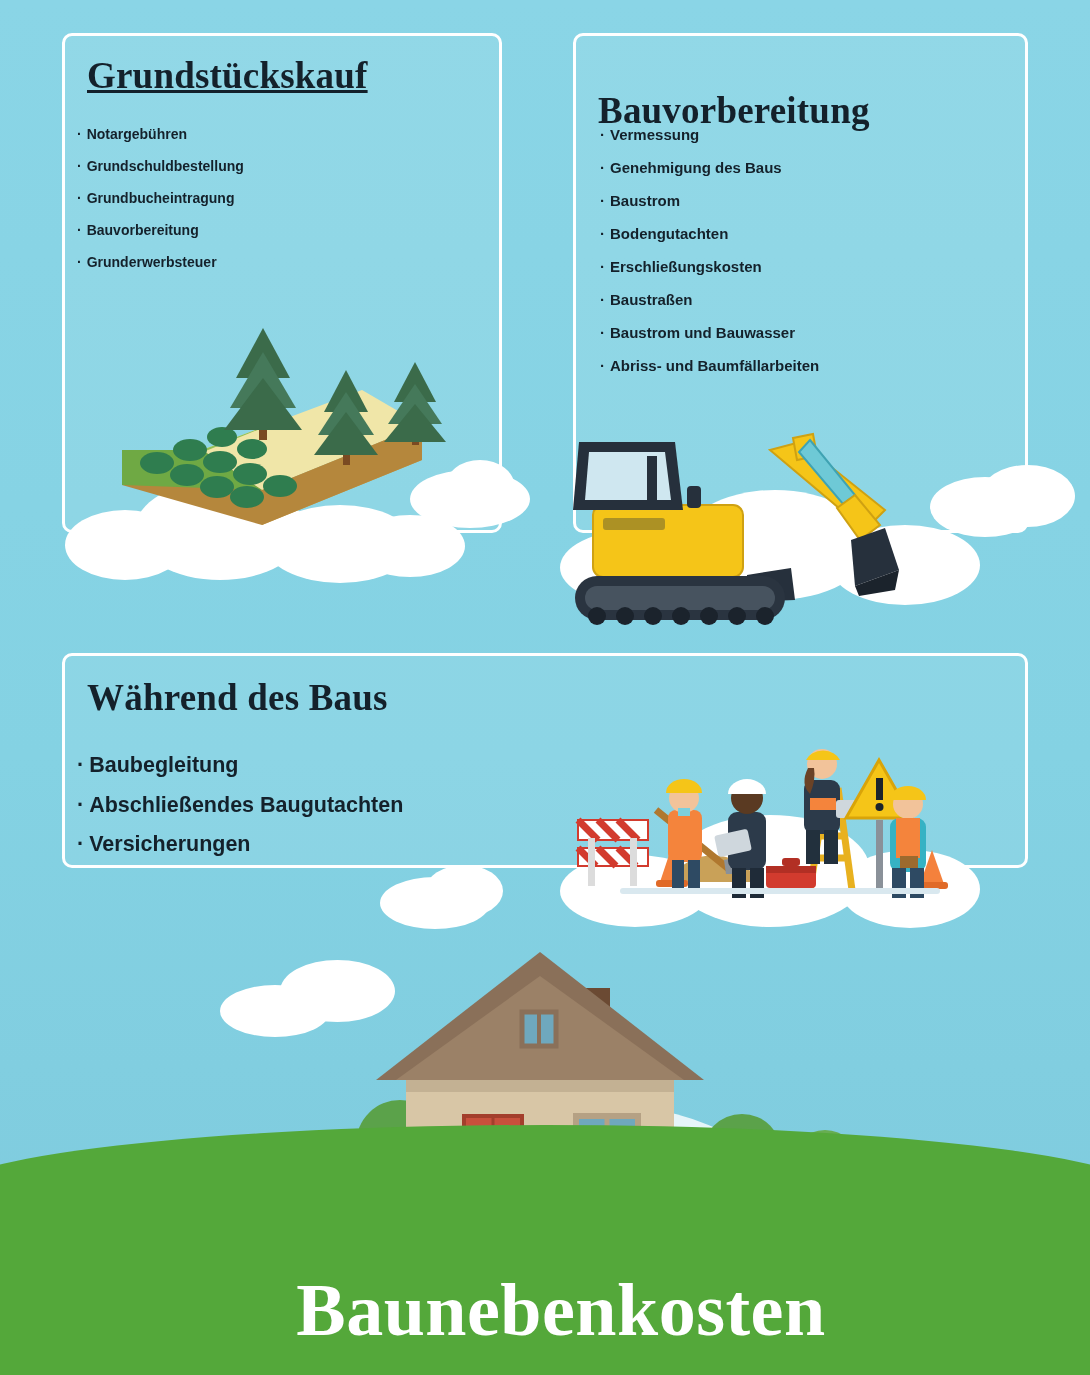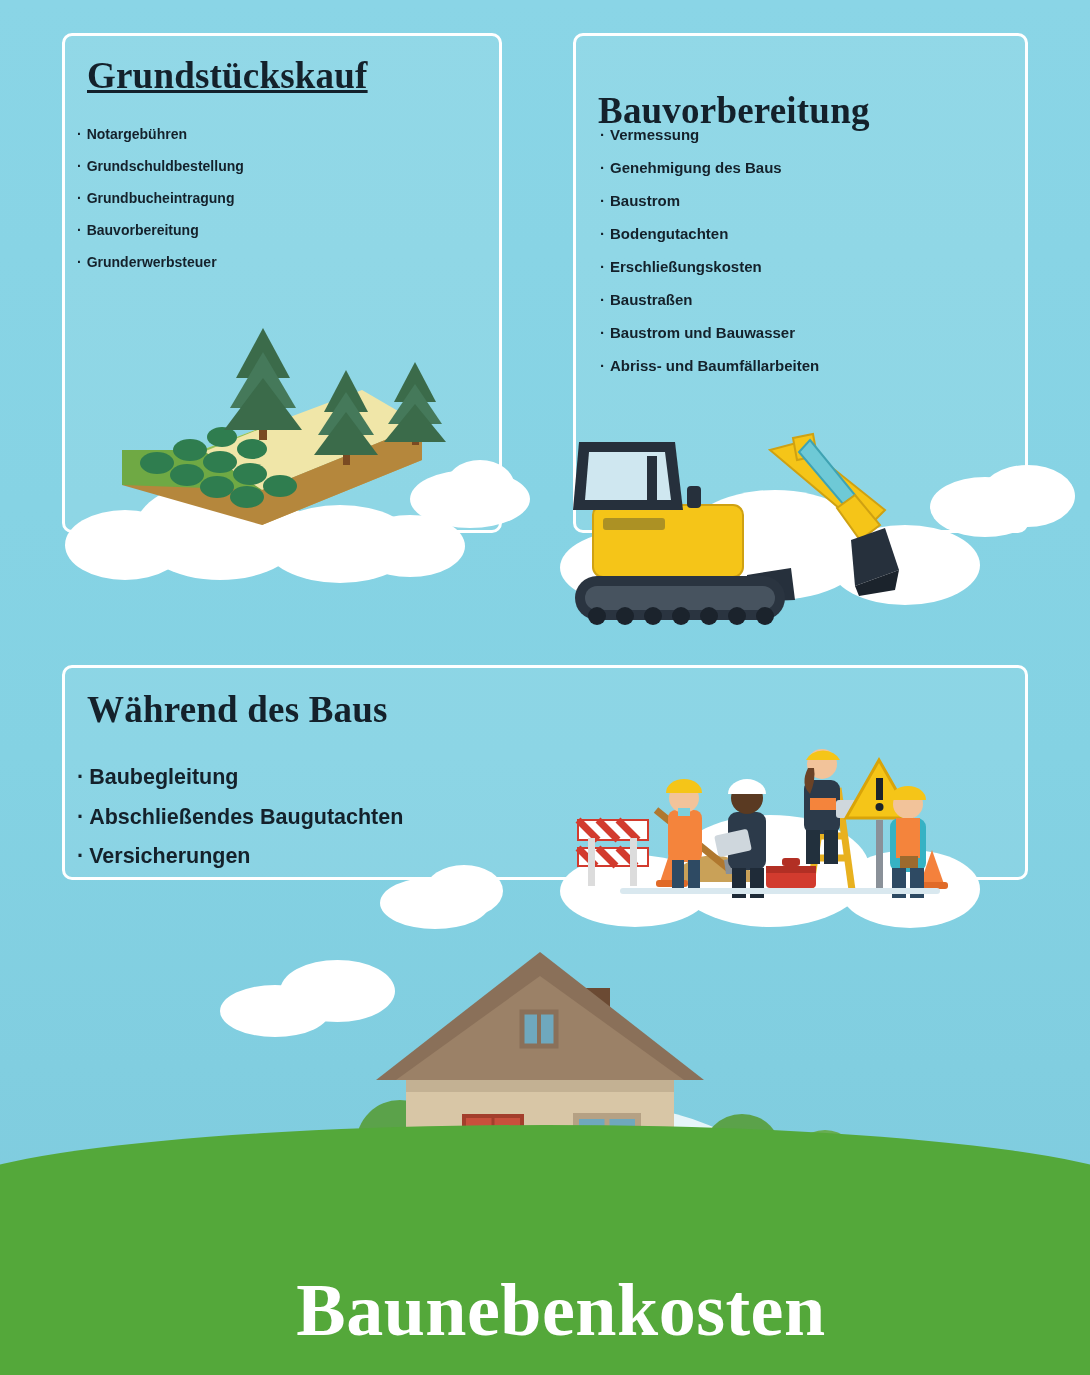--- a/index.html
+++ b/index.html
@@ -34,21 +34,21 @@
   .card-list { list-style: none; }
   .card-list li {
     color: #14212b;
     font-weight: bold;
     line-height: 1.0;
   }
   .card-list li .b { margin-right: 5px; }
 
   #card-land { left: 62px; top: 33px; width: 440px; height: 500px; }
   #card-prep { left: 573px; top: 33px; width: 455px; height: 500px; }
-  #card-during { left: 62px; top: 653px; width: 966px; height: 215px; margin-top: 12px; }
+  #card-during { left: 62px; top: 653px; width: 966px; height: 215px; }
 
   #card-land .card-title { position: absolute; left: 22px; top: 18px; font-size: 37px; text-decoration: underline; }
   #card-land .card-list { position: absolute; left: 12px; top: 82px; }
   #card-land .card-list li { font-size: 14px; padding: 9px 0; }
 
   #card-prep .card-title { position: absolute; left: 22px; top: 18px; font-size: 37px; margin-top: 35px; }
   #card-prep .card-list { position: absolute; left: 24px; top: 82px; }
   #card-prep .card-list li { font-size: 15px; padding: 9px 0; }
 
   #card-during .card-title { position: absolute; left: 22px; top: 20px; font-size: 37px; }

